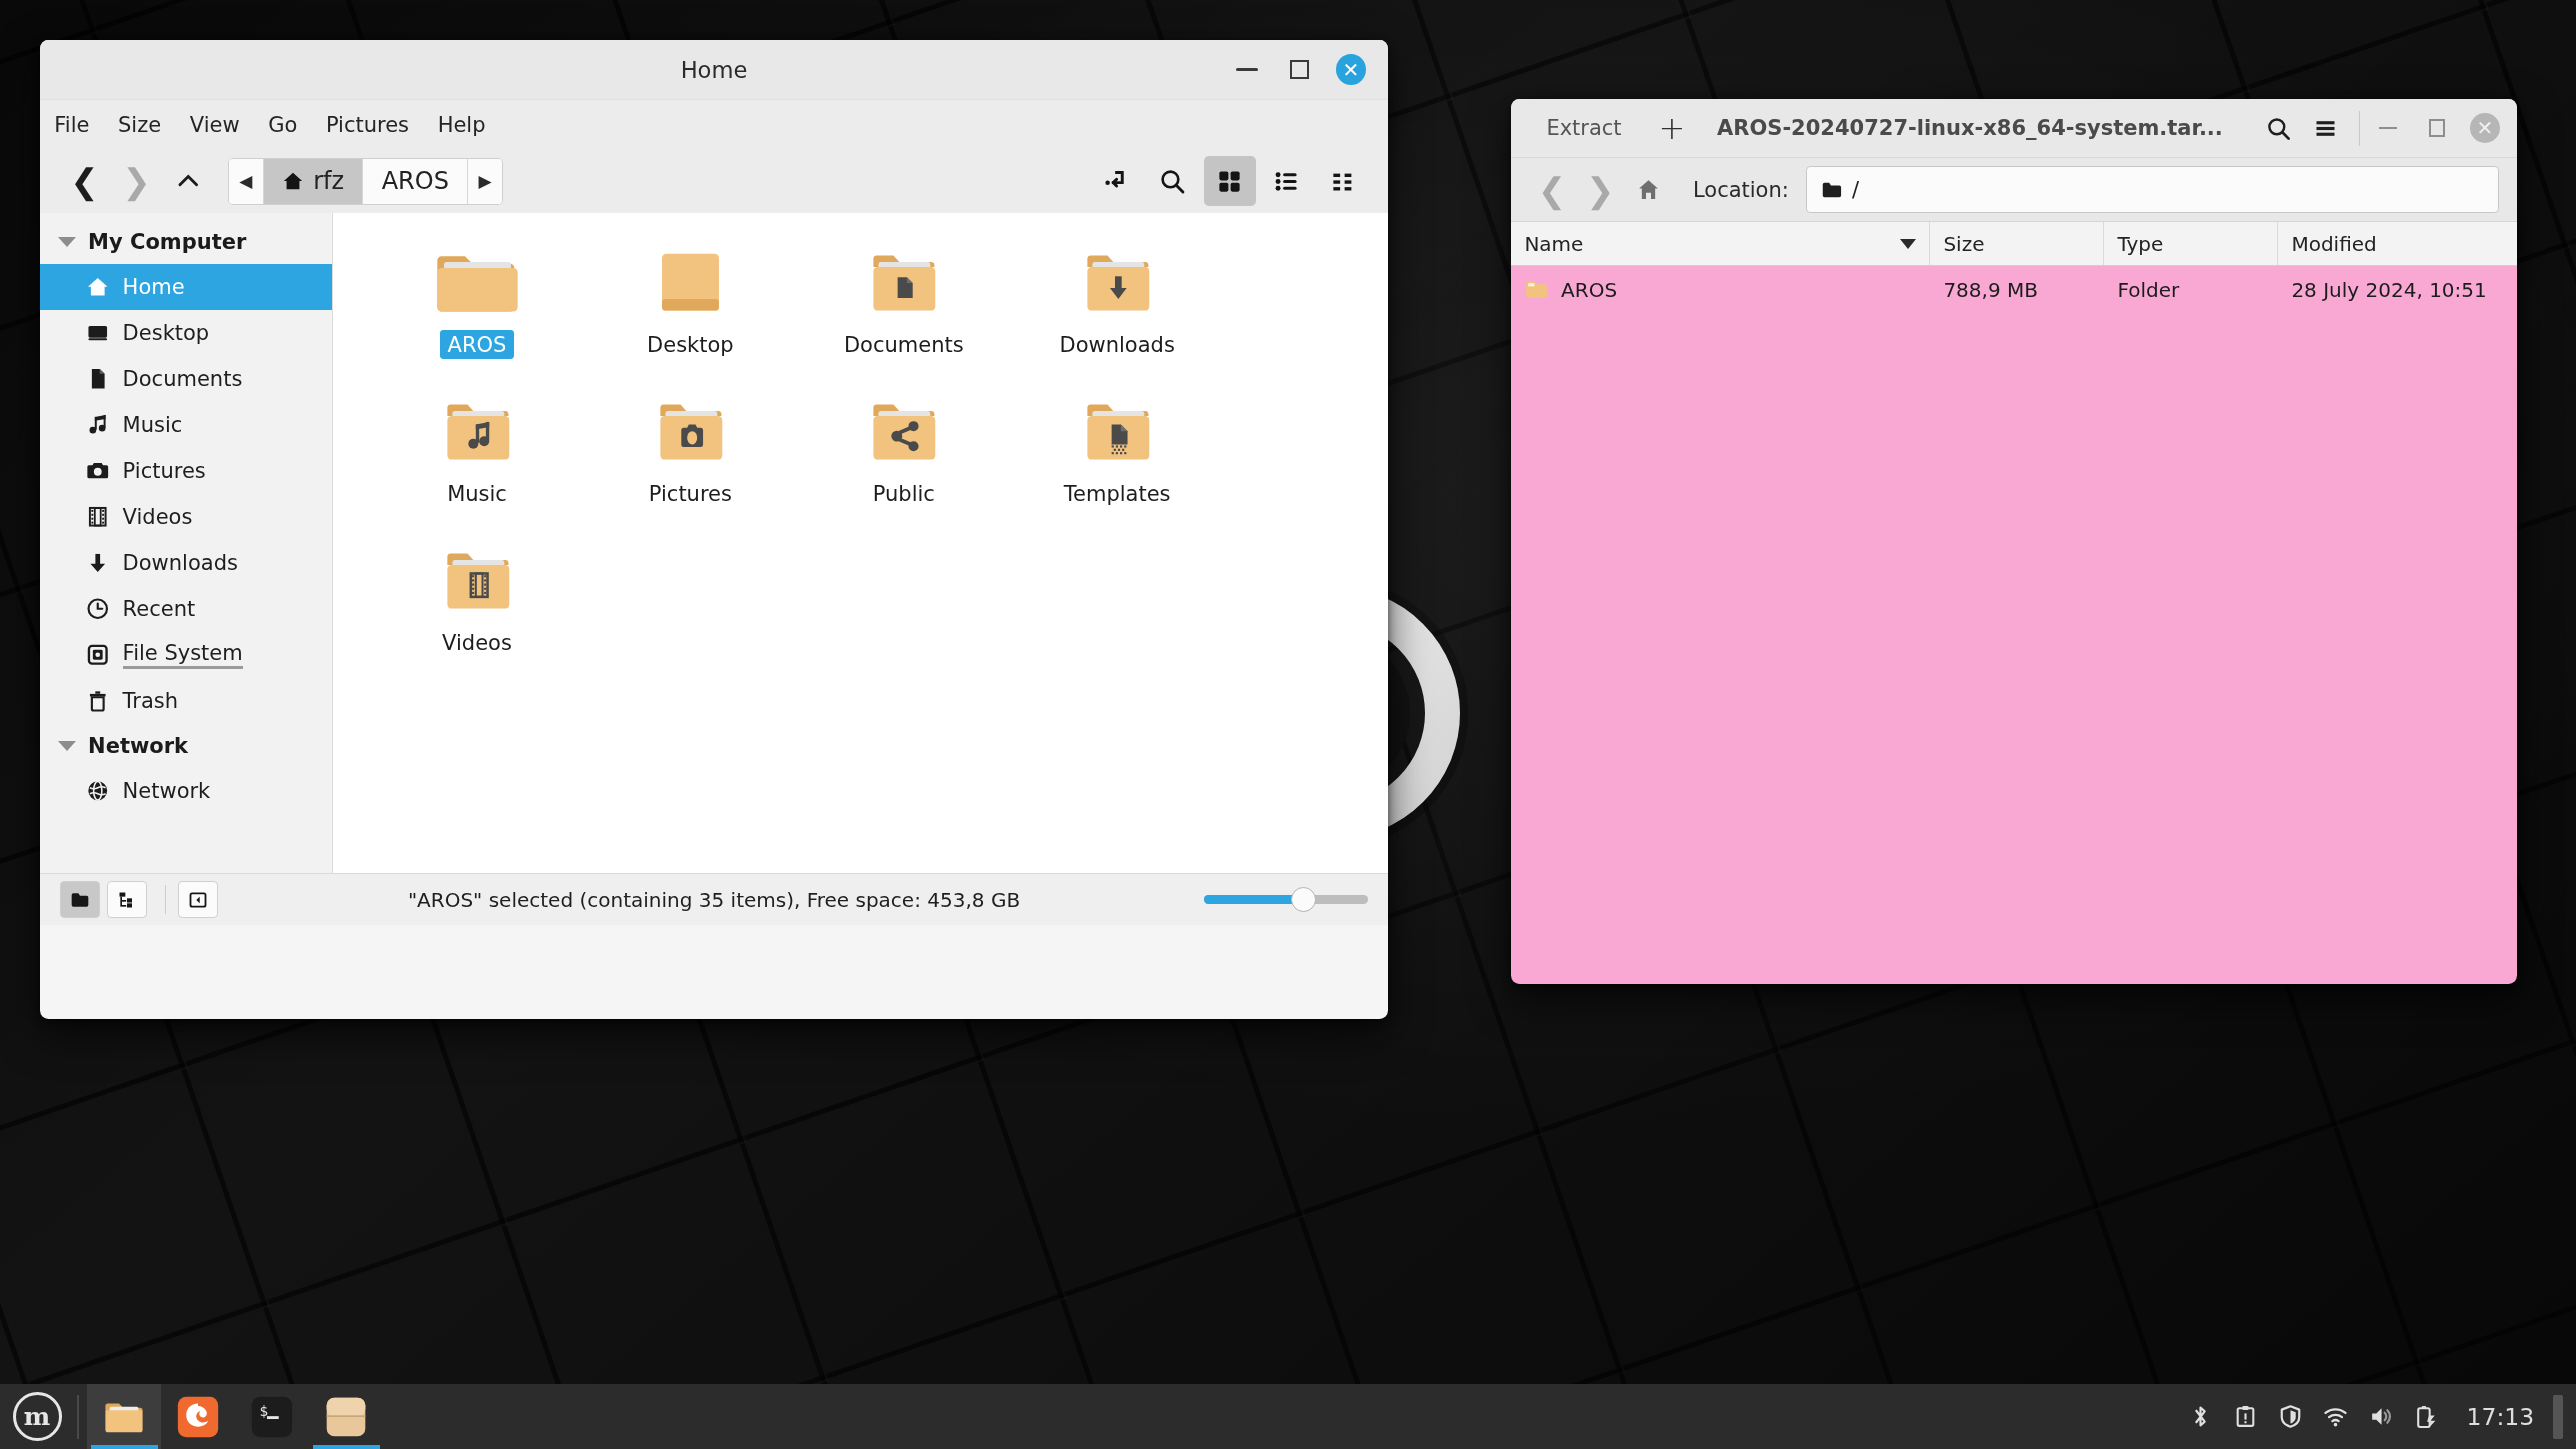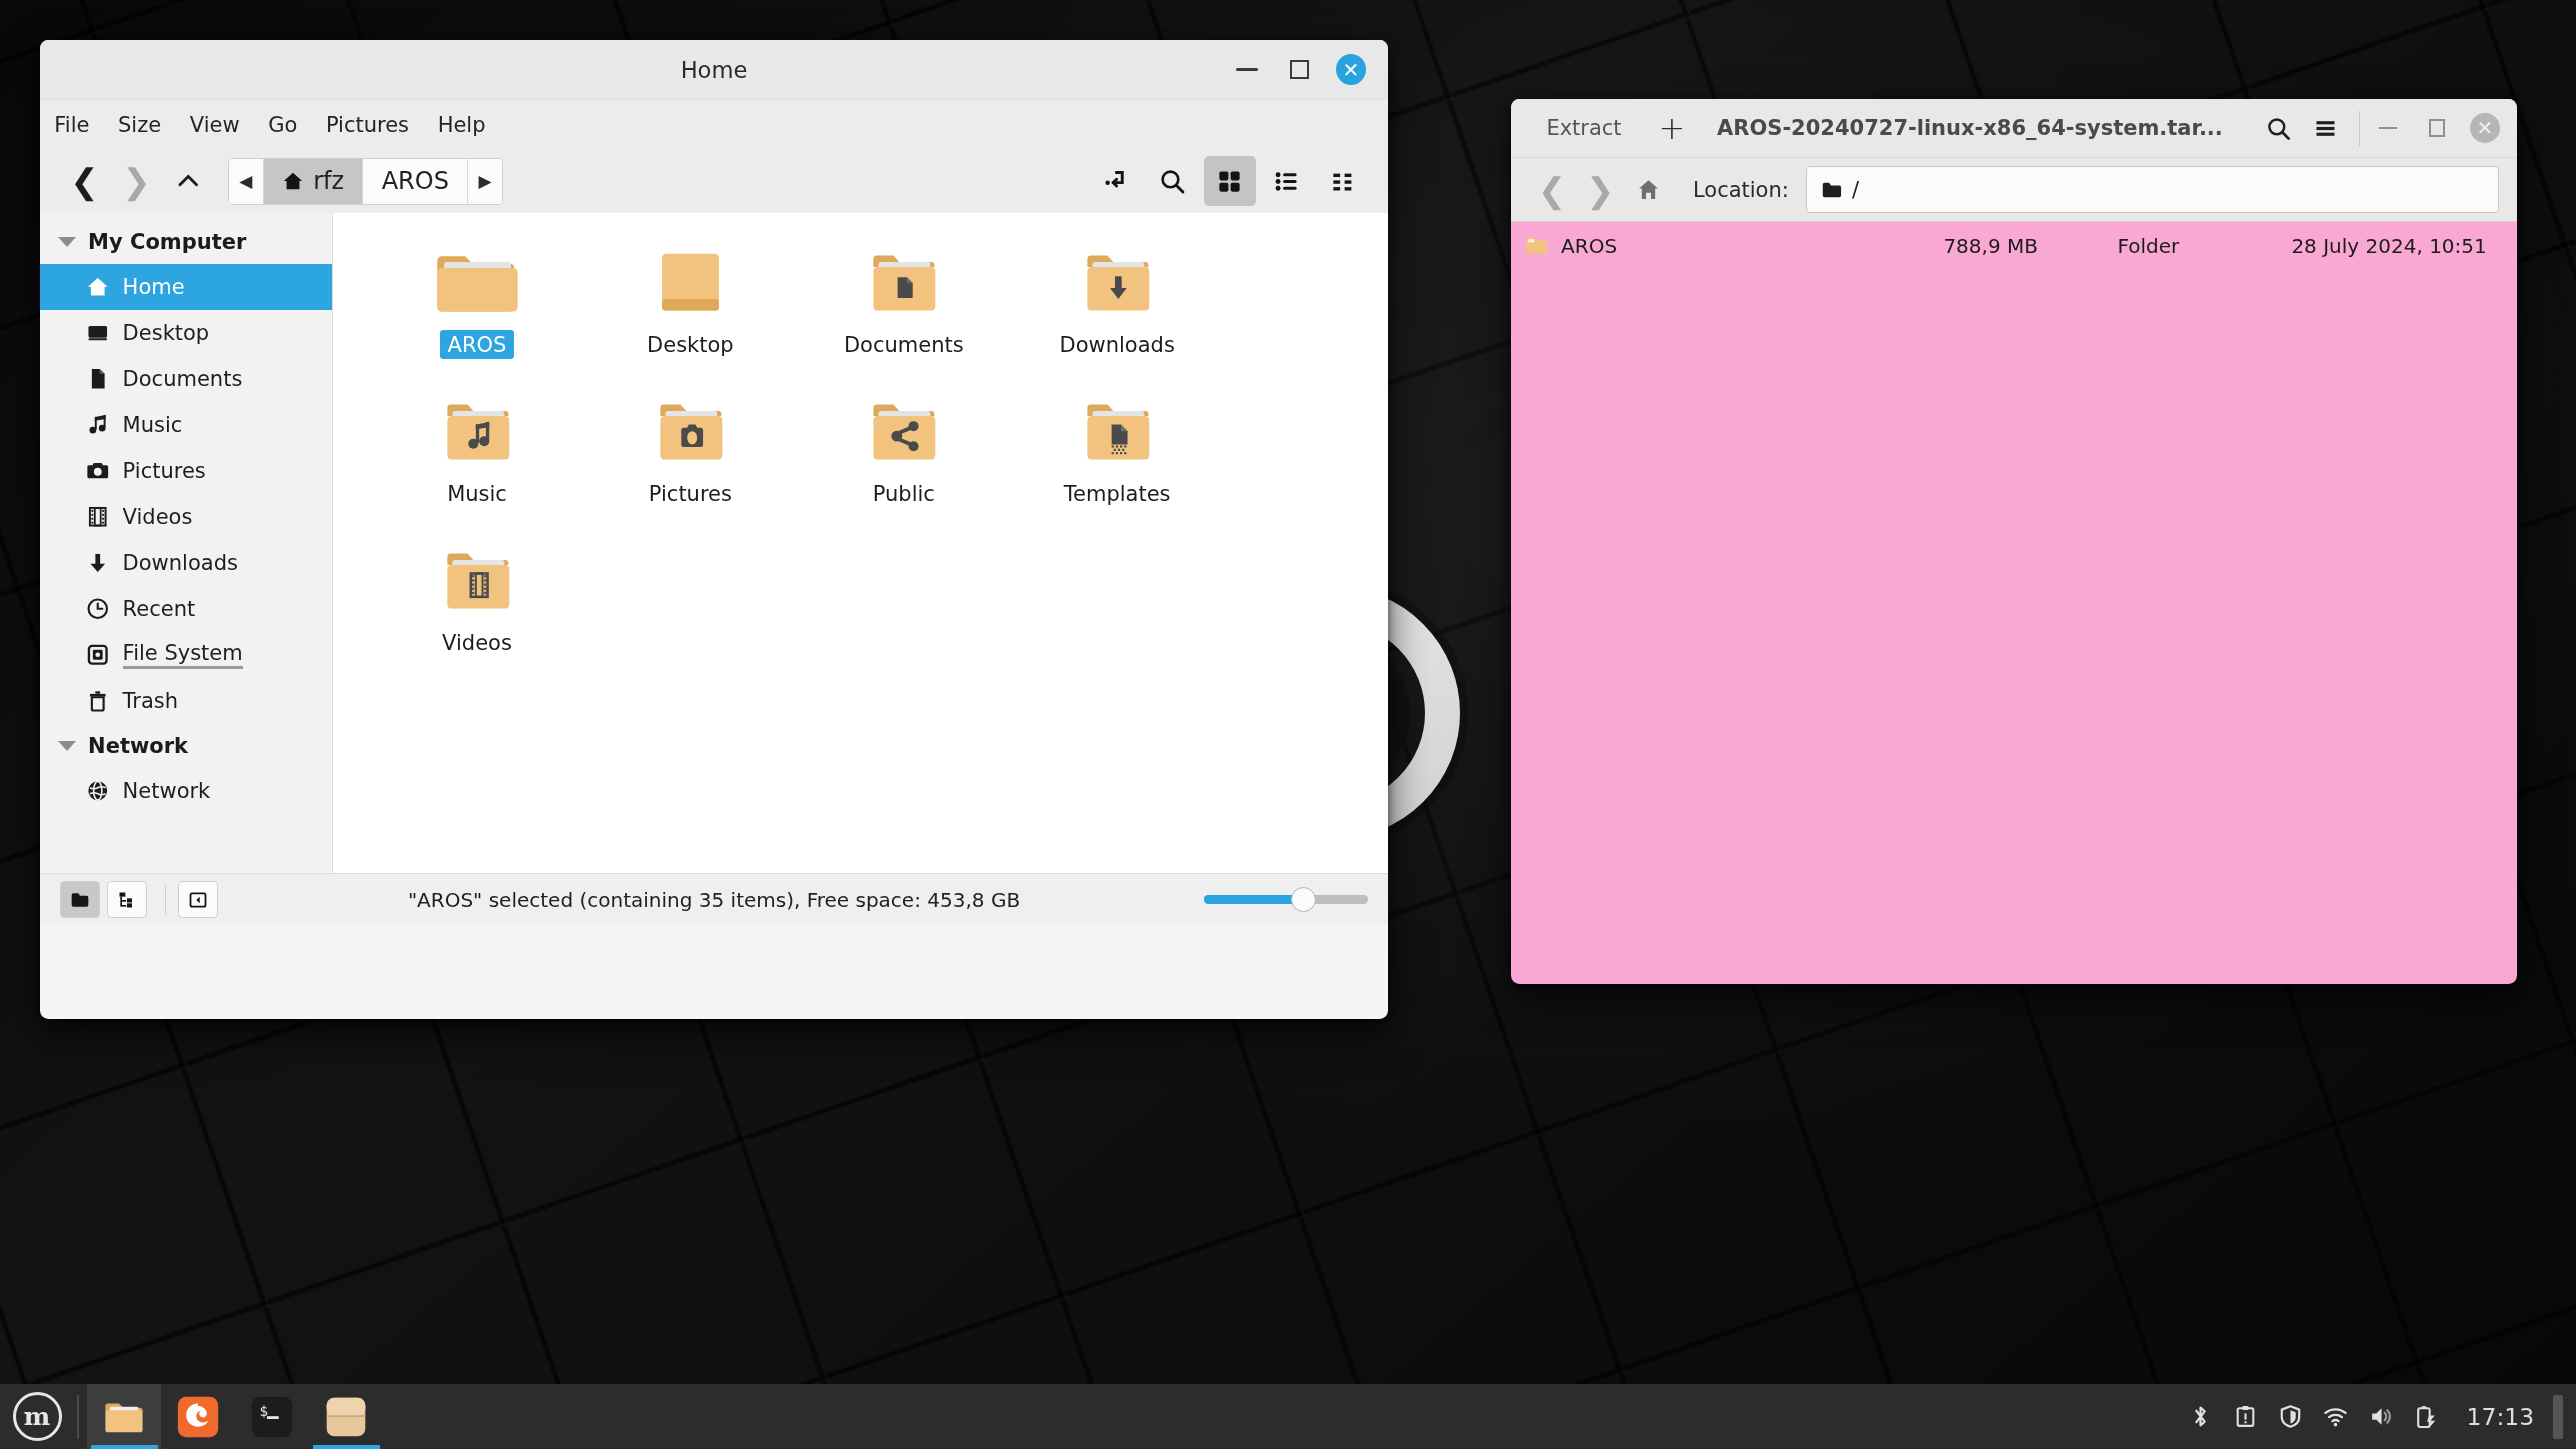--- a/index.html
+++ b/index.html
@@ -726,20 +726,35 @@
       </div>
       <div class="ar-loclabel">Location:</div>
       <div class="ar-locinput">
         <svg width="22" height="22" viewBox="0 0 24 24">
             <path d="M3 6 a2 2 0 0 1 2-2 h5 l2 3 h9 a2 2 0 0 1 2 2 v9 a2 2 0 0 1 -2 2 H5 a2 2 0 0 1 -2 -2 Z" fill="#1f1f1f"></path>
           </svg>
         <span>/</span>
       </div>
     </div>
 
+    <div class="ar-thead">
+      <div class="ar-th" style="width:419px">
+        <span>Name</span>
+        <span class="ar-sortarrow"></span>
+      </div>
+      <div class="ar-th" style="width:174px">
+        <span>Size</span>
+      </div>
+      <div class="ar-th" style="width:174px">
+        <span>Type</span>
+      </div>
+      <div class="ar-th" style="flex:1">
+        <span>Modified</span>
+      </div>
+    </div>
 
     <div class="ar-row">
       <div class="ar-cell" style="width:419px">
         <svg width="25" height="25" viewBox="0 0 24 24">
             <path d="M2 6 a2 2 0 0 1 2-2 h5.6 l2 3 H20 a2 2 0 0 1 2 2 v9 a2 2 0 0 1 -2 2 H4 a2 2 0 0 1 -2 -2 Z" fill="#f2c27f"></path>
             <rect x="4" y="6" width="6" height="3" fill="#ffffff" opacity=".75"></rect>
           </svg>
         <span>AROS</span>
       </div>
       <div class="ar-cell" style="width:174px">788,9 MB</div>

